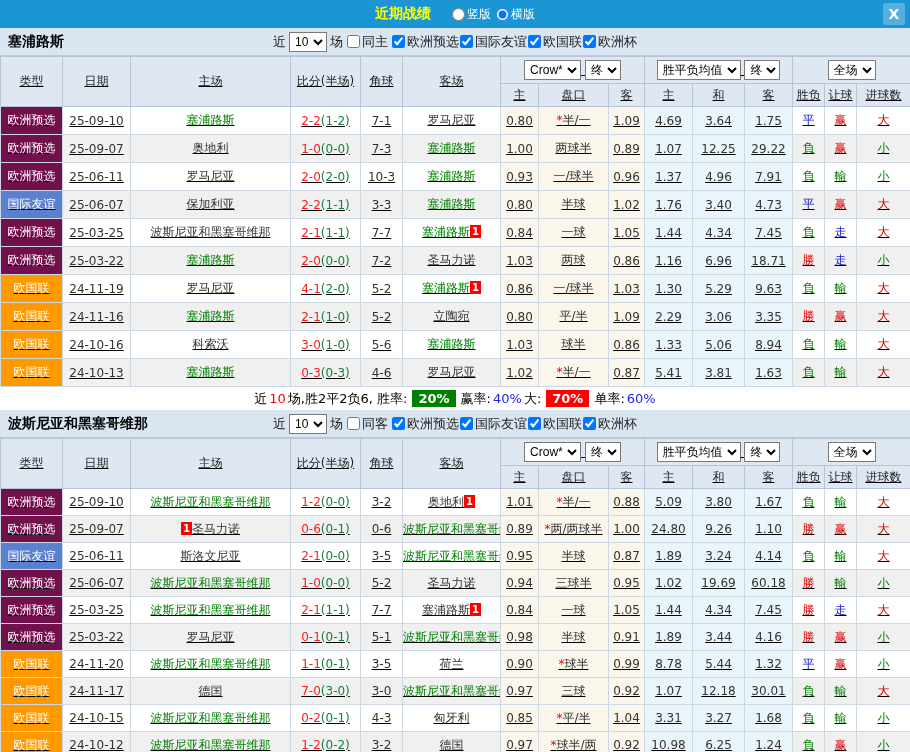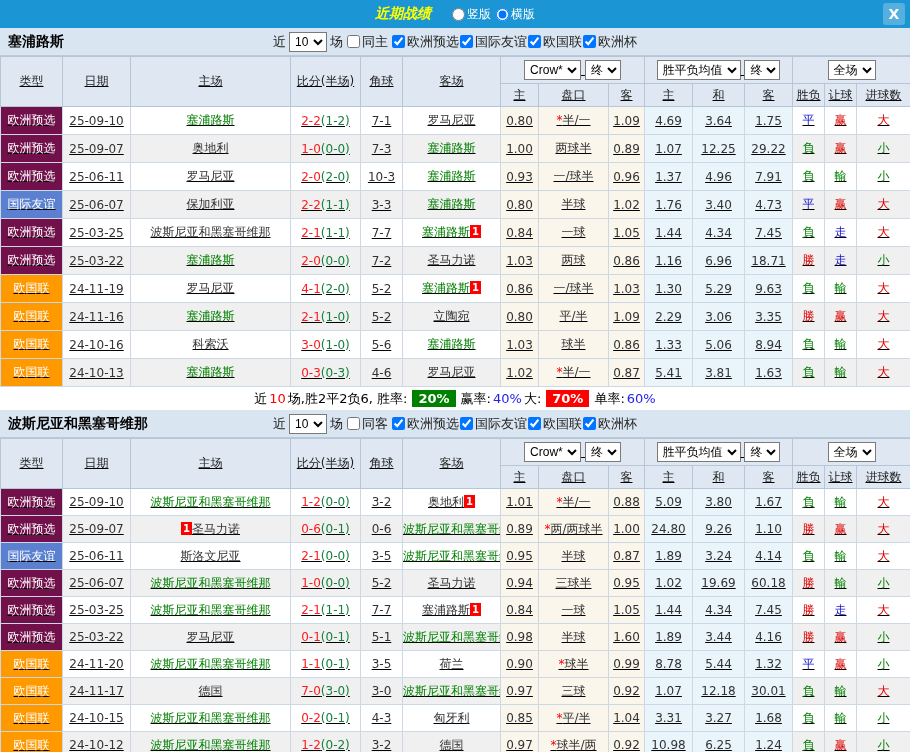--- a/index.html
+++ b/index.html
@@ -3,21 +3,21 @@
 <meta charset="utf-8">
 <style>
   html,body{margin:0;padding:0;}
   body{
     width:910px;height:752px;overflow:hidden;background:#fff;
     font-family:"DejaVu Sans","Liberation Sans",sans-serif;
   }
   .modal{width:910px;height:752px;overflow:hidden;}
   
   .titlebar{height:28px;background:#1b95d3;position:relative;display:flex;align-items:center;justify-content:center;gap:5px;}
-  .title{color:#ffff00;font-weight:bold;font-size:14px;margin-right:16px;font-style:italic;}
+  .title{color:#ffff00;font-weight:bold;font-size:14px;margin-right:16px;}
   .radio-opt{color:#fff;font-size:12px;display:flex;align-items:center;gap:2px;cursor:pointer;}
   .radio-opt input{margin:0;}
   .close-btn{position:absolute;right:5px;top:3px;width:22px;height:22px;line-height:22px;text-align:center;
     background:#55b0e0;color:#fff;font-weight:bold;border-radius:3px;cursor:pointer;font-size:14px;}
   
   .filter-row{height:27px;background:#d9e5f1;display:flex;align-items:center;position:relative;border-bottom:1px solid #b9cada;}
   .team-name{font-weight:bold;font-size:14px;margin-left:8px;color:#000;white-space:nowrap;}
   .filter-controls{position:absolute;left:50%;transform:translateX(-50%);display:flex;align-items:center;gap:3px;font-size:13px;color:#222;white-space:nowrap;}
   .filter-controls label{display:flex;align-items:center;gap:1px;cursor:pointer;}
   .filter-controls input{margin:0 1px;}
@@ -497,21 +497,21 @@
           </tr>
           <tr>
             <td class="c-badge" style="background: rgb(113, 16, 74);">欧洲预选</td>
             <td class="plain">25-03-22</td>
             <td class="plain"><span class="team-link">罗马尼亚</span></td>
             <td class="plain"><span class="ft">0-1</span><span class="ht">(0-1)</span></td>
             <td class="plain">5-1</td>
             <td class="plain"><span class="team-green team-link">波斯尼亚和黑塞哥维那</span></td>
             <td class="cream">0.98</td>
             <td class="cream">半球</td>
-            <td class="cream">1.60</td>
+            <td class="cream">0.91</td>
             <td class="blu">1.89</td>
             <td class="blu">3.44</td>
             <td class="blu">4.16</td>
             <td class="plain" style="color: rgb(221, 0, 0);">勝</td>
             <td class="plain" style="color: rgb(221, 0, 0);">赢</td>
             <td class="plain" style="color: rgb(0, 128, 0);">小</td>
           </tr>
           <tr>
             <td class="c-badge" style="background: rgb(255, 153, 0);">欧国联</td>
             <td class="plain">24-11-20</td>

